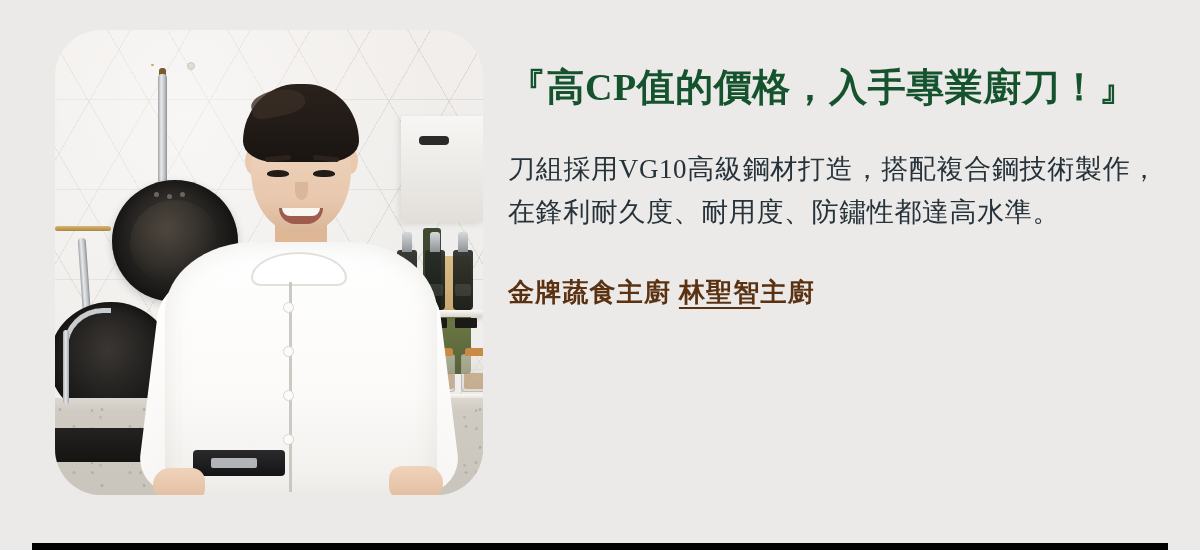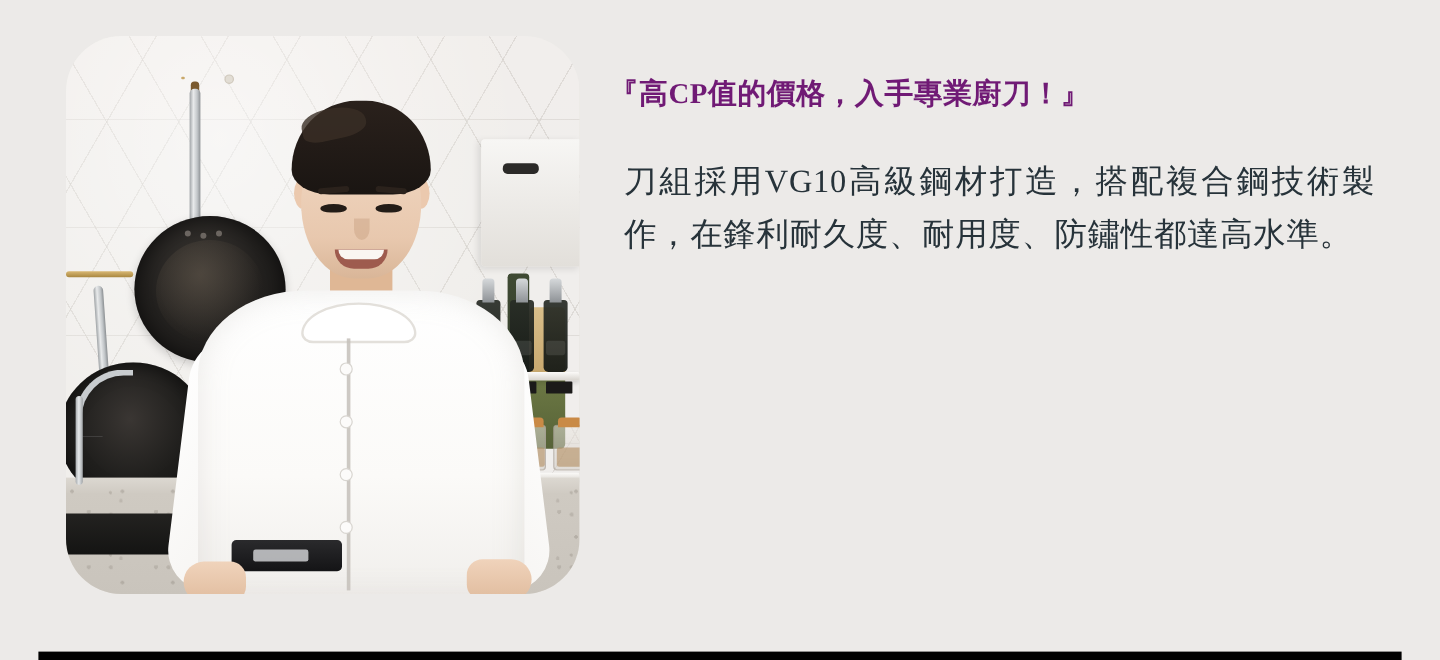--- a/index.html
+++ b/index.html
@@ -523,40 +523,40 @@
 
   
   .content {
     position: absolute;
     left: 508px;
     top: 64px;
     width: 650px;
   }
 
   .headline {
-    color: #701a75;
-    font-size: 24px;
+    color: #14532d;
+    font-size: 38px;
     font-weight: 700;
     letter-spacing: 0.5px;
     line-height: 1.25;
     white-space: nowrap;
   }
 
   .body-block {
     margin-top: 36px;
     color: #27333A;
     font-size: 27px;
     line-height: 1.62;
     letter-spacing: 0.6px;
     text-align: justify;
     text-align-last: left;
     text-justify: inter-character;
   }
 
-  .body-block p { margin: 12px; }
+  .body-block p { margin: 0; }
 
   .signature {
     margin-top: 40px;
     color: #5A3212;
     font-size: 26px;
     font-weight: 700;
     letter-spacing: 1.2px;
   }
   .signature .chef-name {
     text-decoration: underline;
@@ -667,18 +667,21 @@
   </div>
 
   <div class="content">
 
     <div class="headline">『高CP值的價格，入手專業廚刀！』</div>
 
     <div class="body-block">
       <p>刀組採用VG10高級鋼材打造，搭配複合鋼技術製作，在鋒利耐久度、耐用度、防鏽性都達高水準。</p>
     </div>
 
+    <div class="signature">
+      <span>金牌蔬食主廚 </span><span class="chef-name">林聖智</span><span>主廚</span>
+    </div>
 
   </div>
 
   <div class="bottom-rule"></div>
 
 </div>
 
 </body></html>

